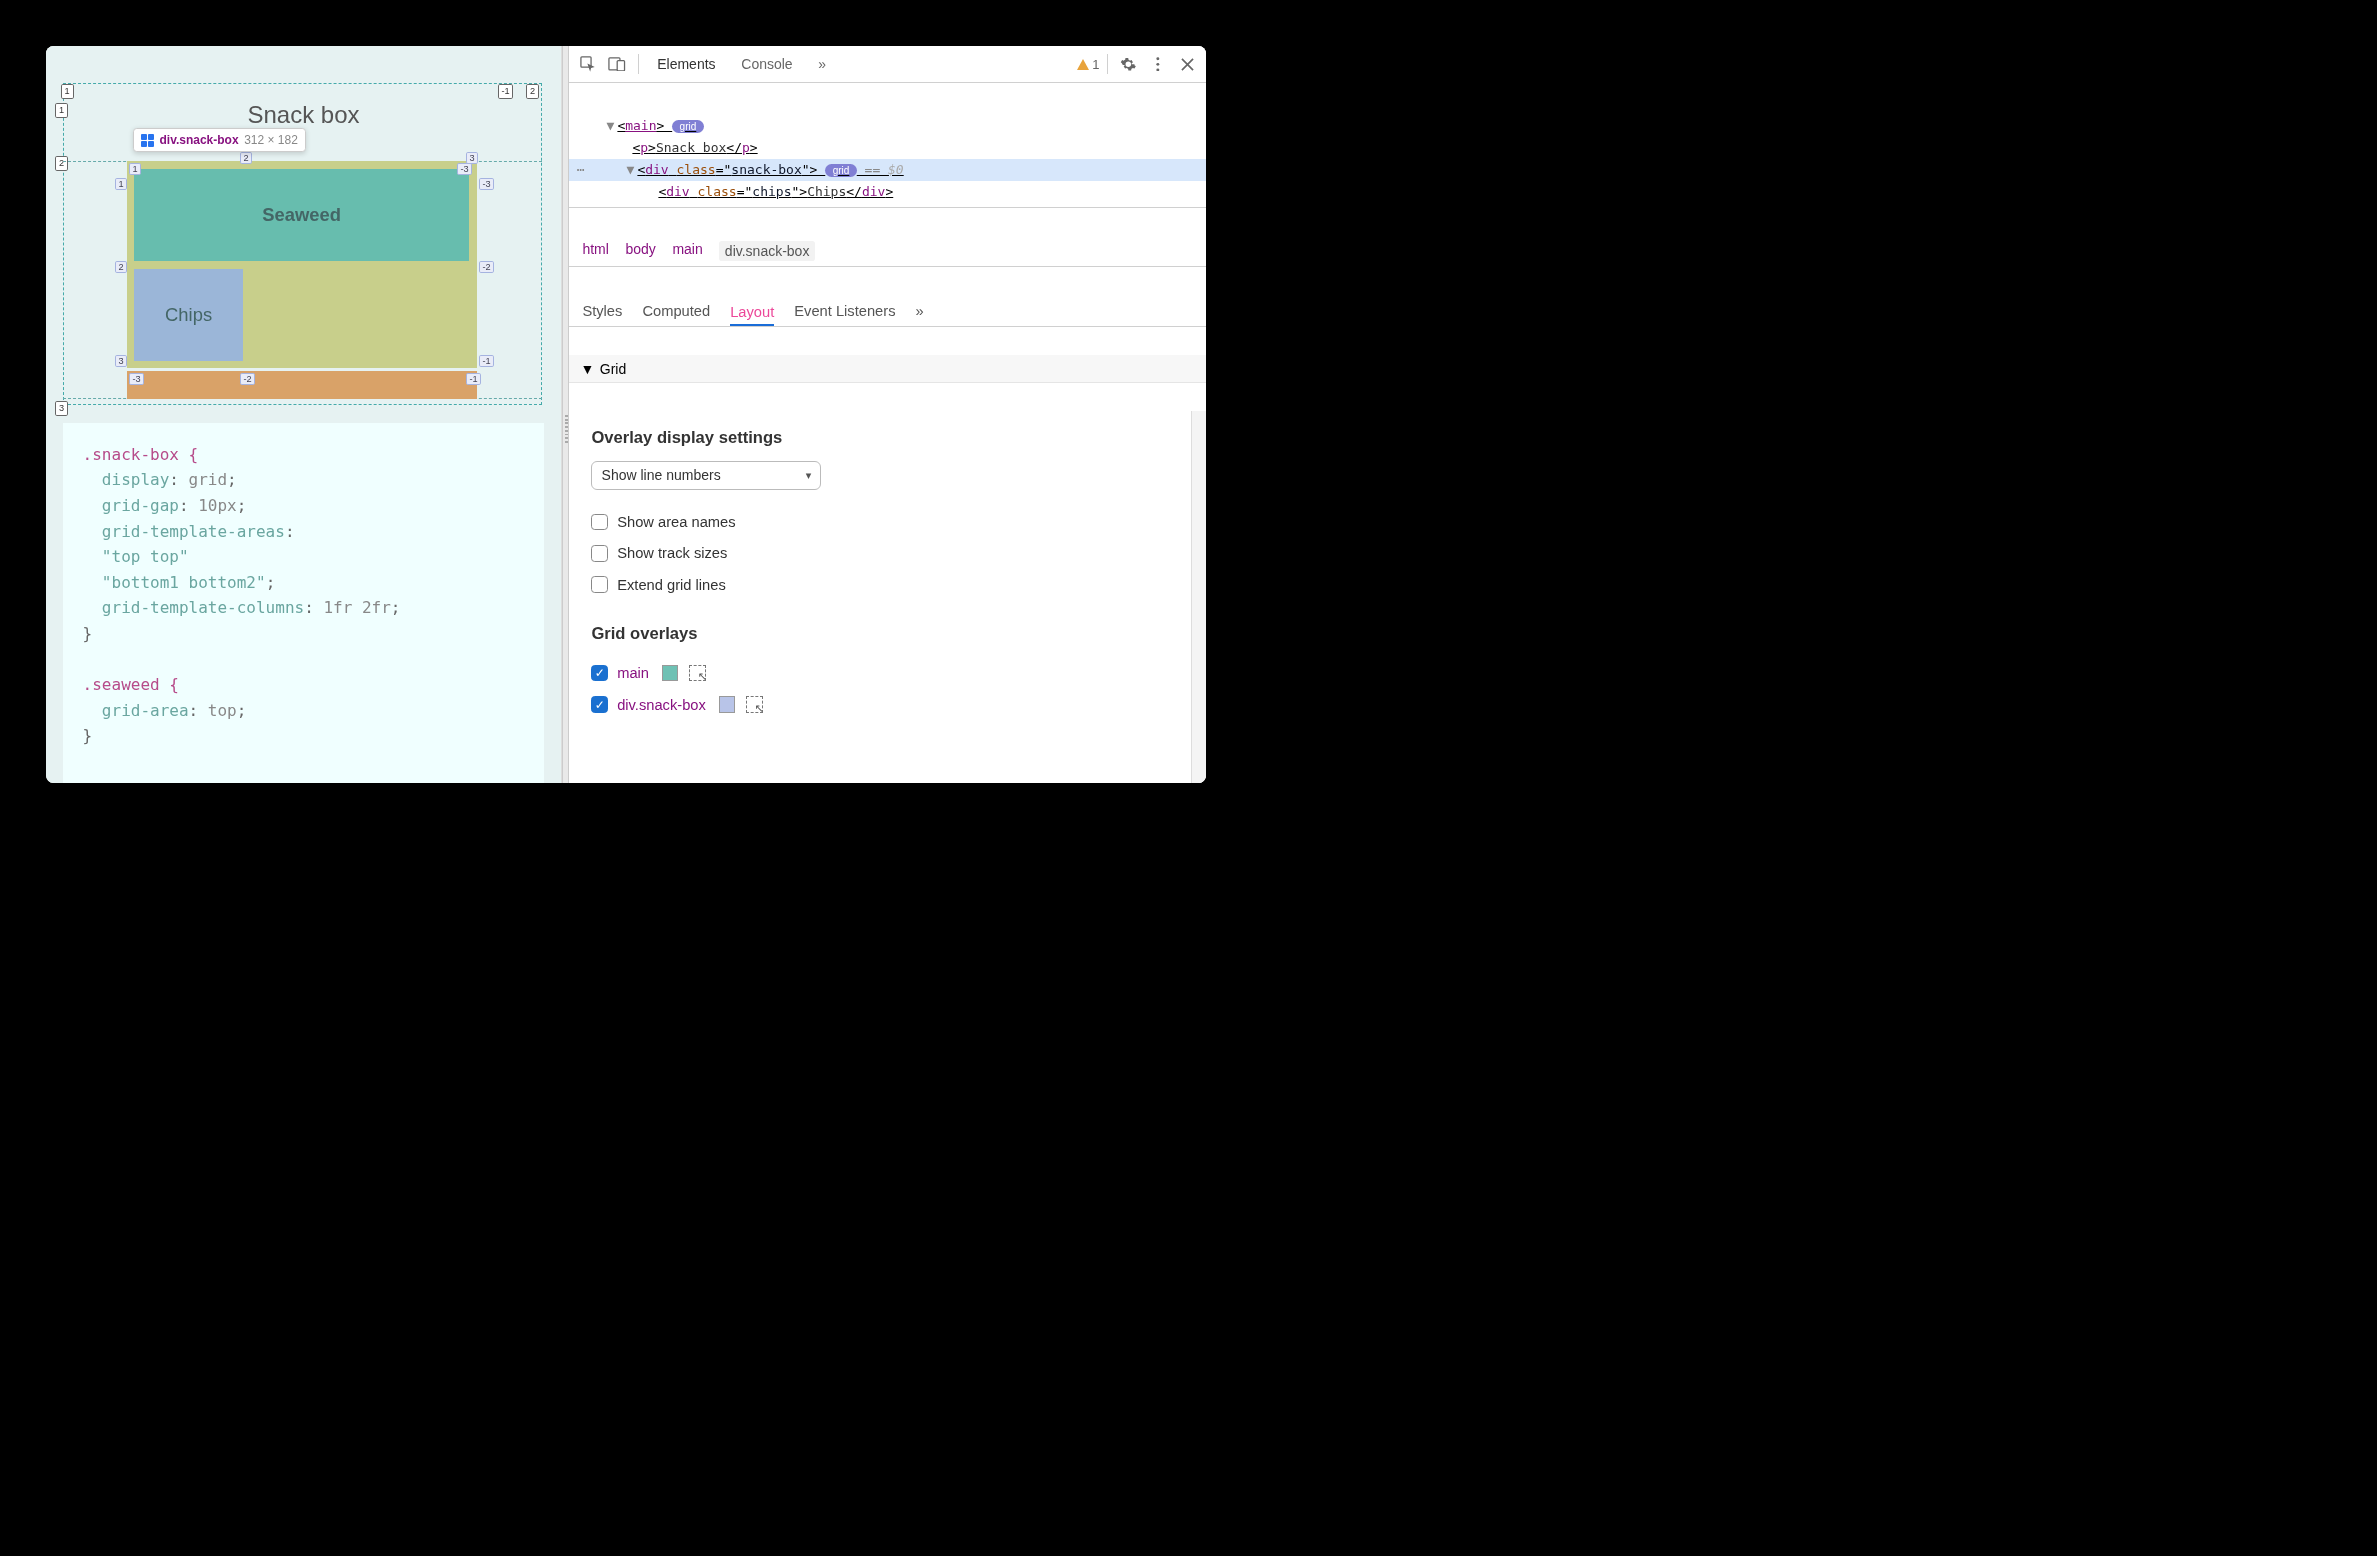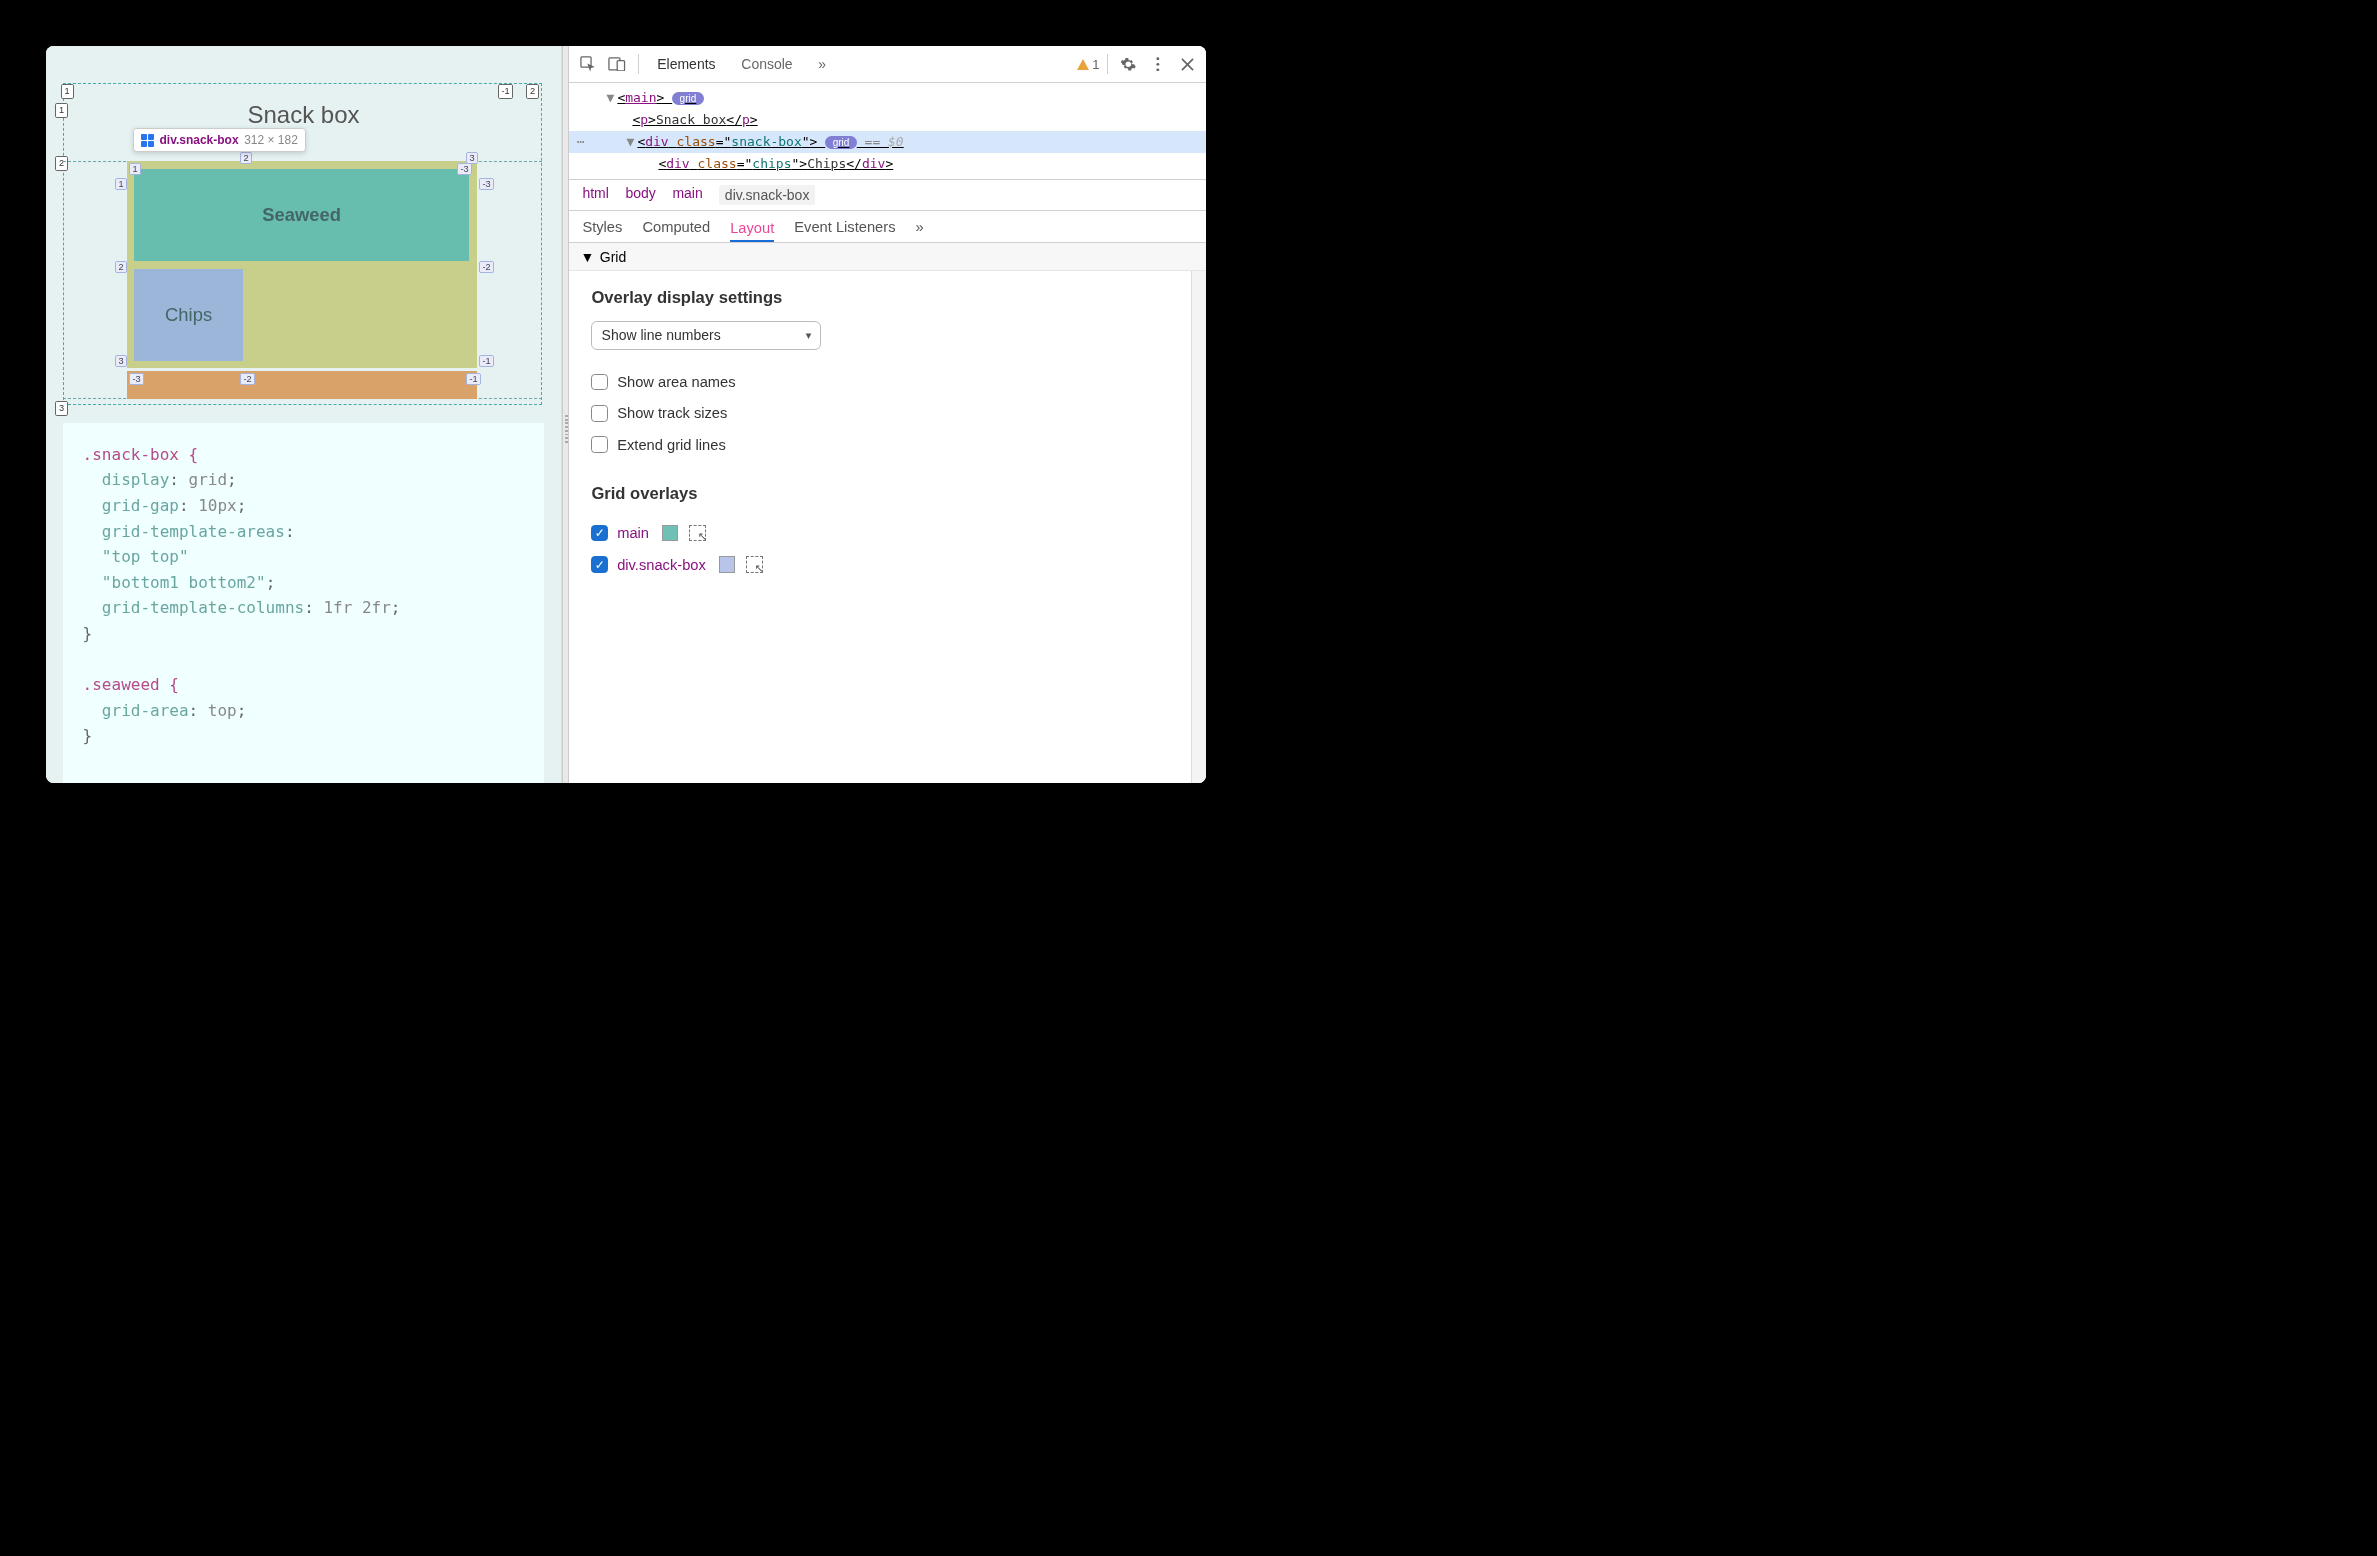--- a/index.html
+++ b/index.html
@@ -86,42 +86,42 @@
   .code {
     background:#f0ffff; margin-top:0; padding:18.4px 20px 37px;
     font-family: Menlo, Consolas, monospace; font-size:16px; line-height:1.6;
     color:#666;
   }
   .c-sel{color:#b64b8a;} .c-prop{color:#6aa6a0;} .c-val{color:#888;} .c-str{color:#6aa6a0;}
   
   .gutter { width:7.4px; background:#e9e9e9; border-left:0.9px solid #ccc; border-right:0.9px solid #ccc; position:relative;}
   .gutter::after{content:""; position:absolute; top:50%; left:1.8px; width:3.7px; height:28px; background:repeating-linear-gradient(#aaa,#aaa 1.8px,transparent 1.8px,transparent 3.7px);}
   
-  .right-pane { flex:1; display:flex; flex-direction:column; background:#fff;}
+  .right-pane { flex:1; display:flex; flex-direction:column; background:#fff;gap:28px;}
   .toolbar {
     height:37px; border-bottom:0.9px solid #d0d0d0; display:flex; align-items:center;
     padding:0 5.5px; gap:3.7px;
   }
   .icon-btn { width:26px; height:26px; display:flex; align-items:center; justify-content:center; color:#666; border-radius:2.8px;}
   .tab { padding:5.5px 11px; color:#666; font-size:14px;}
   .tab.active{ color:#333;}
   .warn { display:flex; align-items:center; gap:2.8px; color:#666; font-size:13px;}
   .warn-icon{ width:0;height:0;border-left:6.4px solid transparent;border-right:6.4px solid transparent;border-bottom:11px solid #e8a33c; position:relative;}
   .spacer{flex:1;}
   .vdiv{width:0.9px;height:20px;background:#d0d0d0;margin:0 3.7px;}
   
   .dom {
     padding:3.7px 0 3.7px 37px; font-family:Menlo,Consolas,monospace; font-size:13px; line-height:1.7;
     border-bottom:0.9px solid #d0d0d0;
   }
   .dom .row{white-space:pre;text-decoration:underline;}
   .dom .sel-row{ background:#d7e7fb; position:relative; margin-left:-37px; padding-left:37px;}
   .dom .sel-row::before{content:"⋯"; position:absolute; left:7.4px; color:#888;}
   .twisty{color:#888; display:inline-block; width:11px;}
-  .t-tag{color:#881280;} .t-attr{color:#9b4e0a;} .t-str{color:#0f766e;} .t-text{color:#333;} .t-eq{color:#888;} .t-ref{color:#aaa; font-style:italic;}
+  .t-tag{color:#881280;} .t-attr{color:#9b4e0a;} .t-str{color:#0f172a;} .t-text{color:#333;} .t-eq{color:#888;} .t-ref{color:#aaa; font-style:italic;}
   .badge{ background:#807fd4; color:#fff; border-radius:9.2px; padding:0.9px 7.4px; font-size:10px; font-family:-apple-system,sans-serif;}
   .underline-link{ text-decoration:underline; color:#881280;}
   
   .crumbs{ display:flex; gap:16.6px; padding:5.5px 13px; font-size:14px; border-bottom:0.9px solid #d0d0d0;}
   .crumbs span{ color:#881280;}
   .crumbs span.active{ color:#555; background:#f2f2f2; padding:1.8px 5.5px; border-radius:2.8px;}
   
   .subtabs{ display:flex; gap:20px; align-items:center; padding:7.4px 13px; border-bottom:0.9px solid #d0d0d0; font-size:14.7px; color:#555;}
   .subtabs .st.active{ color:#ec4899; border-bottom:2.8px solid #1a6dd8; padding-bottom:4px; margin-bottom:-8.3px;}
   

